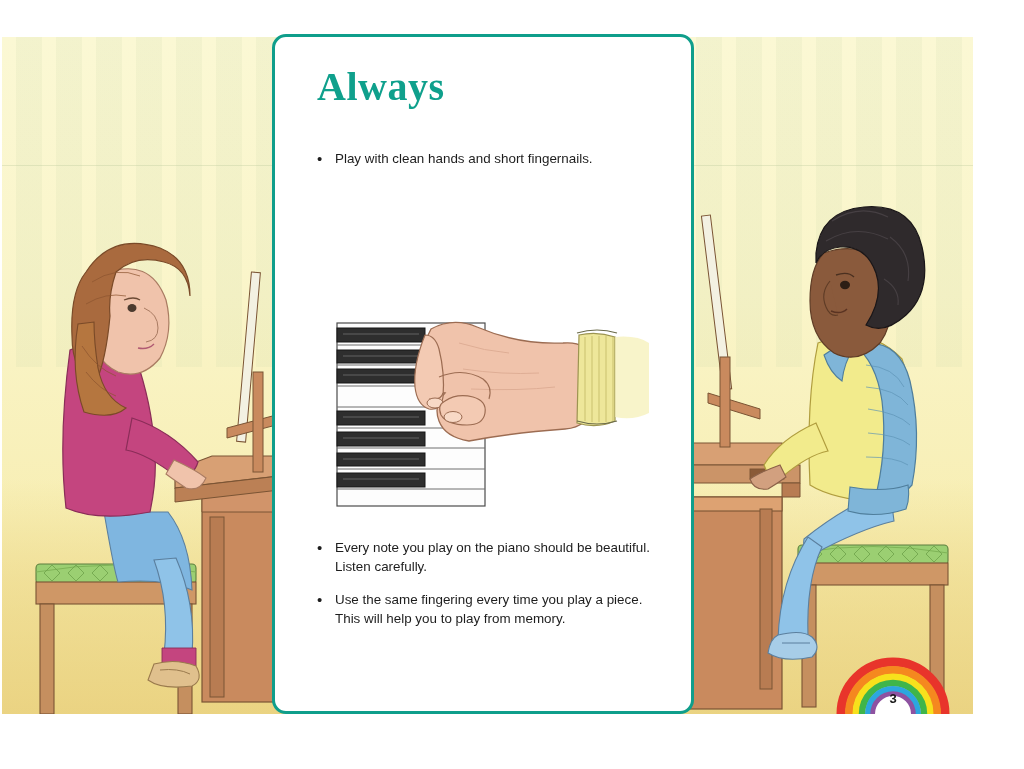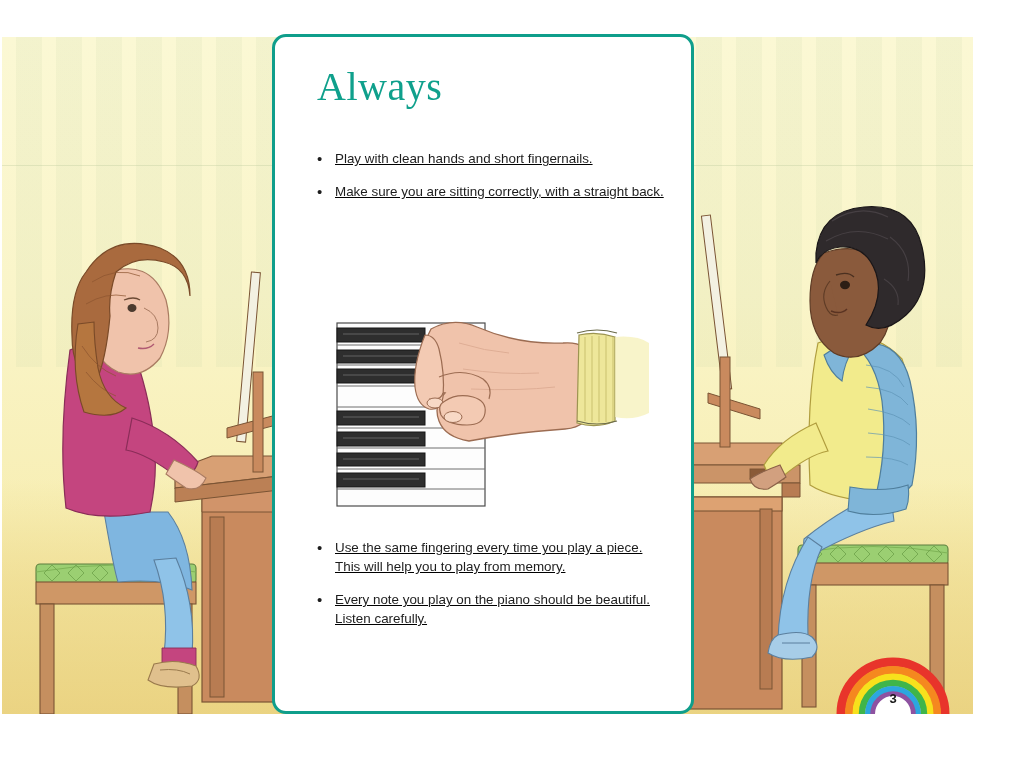--- a/index.html
+++ b/index.html
@@ -25,24 +25,24 @@
         background:linear-gradient(180deg,rgba(240,222,150,.0) 0%,rgba(236,214,133,.55) 45%,rgba(232,206,120,.75) 100%);}
 
   svg.illus{position:absolute;display:block;}
 
   
   #card{position:absolute;left:272px;top:34px;width:422px;height:680px;
         background:#ffffff;border:3px solid #0f9e8b;border-radius:14px;
         box-sizing:border-box;}
 
   #title{position:absolute;left:42px;top:30px;
-         font-family:"Liberation Serif",serif;font-weight:normal;
+         font-family:"Liberation Serif",serif;font-weight:bold;
          font-size:40px;color:#0fa08c;letter-spacing:.5px;line-height:1;}
 
-  .list{position:absolute;left:40px;width:350px;margin:0;padding:0;list-style:none;text-decoration:underline;}
+  .list{position:absolute;left:40px;width:350px;margin:0;padding:0;list-style:none;}
   #list-top{top:112px;}
   #list-bottom{top:501px;}
 
   .list li{position:relative;padding-left:20px;margin-bottom:14px;
            font-size:13.4px;line-height:1.42;color:#1d1d1d;
            font-family:"Liberation Sans",sans-serif;}
   .list li:before{content:"\2022";position:absolute;left:2px;top:-1px;
            font-size:15px;color:#1d1d1d;}
 
   
@@ -223,21 +223,20 @@
     <div id="pagenum">3</div>
 
   </div>
 
   <div id="card">
 
     <div id="title">Always</div>
 
     <ul class="list" id="list-top">
       <li>Play with clean hands and short fingernails.</li>
-      <li>Make sure you are sitting correctly, with a straight back.</li>
     </ul>
 
     <svg id="kbfig" viewBox="0 0 320 195">
 
       <g>
         <rect x="6" y="6" width="148" height="183" fill="#fdfdfd" stroke="#4b4b4b" stroke-width="1.2"></rect>
         <g stroke="#6f6f6f" stroke-width="1">
           <path d="M6 28 H154"></path>
             <path d="M6 48 H154"></path>
             <path d="M6 69 H154"></path>
@@ -298,18 +297,18 @@
           <path d="M275 19 V105"></path>
             <path d="M282 20 V104"></path>
         </g>
         <path d="M284 20 q22 -2 34 6 l0 70 q-16 8 -34 4 z" fill="#f5f0b8" opacity=".75"></path>
         <path d="M246 16 q20 -6 40 0" fill="none" stroke="#6b6b4a" stroke-width="1.2"></path>
         <path d="M246 104 q20 6 40 0" fill="none" stroke="#6b6b4a" stroke-width="1.2"></path>
       </g>
     </svg>
 
     <ul class="list" id="list-bottom">
+      <li>Every note you play on the piano should be beautiful. Listen carefully.</li>
       <li>Use the same fingering every time you play a piece. This will help you to play from memory.</li>
-      <li>Every note you play on the piano should be beautiful. Listen carefully.</li>
     </ul>
 
   </div>
 </div>
 
 </body></html>

